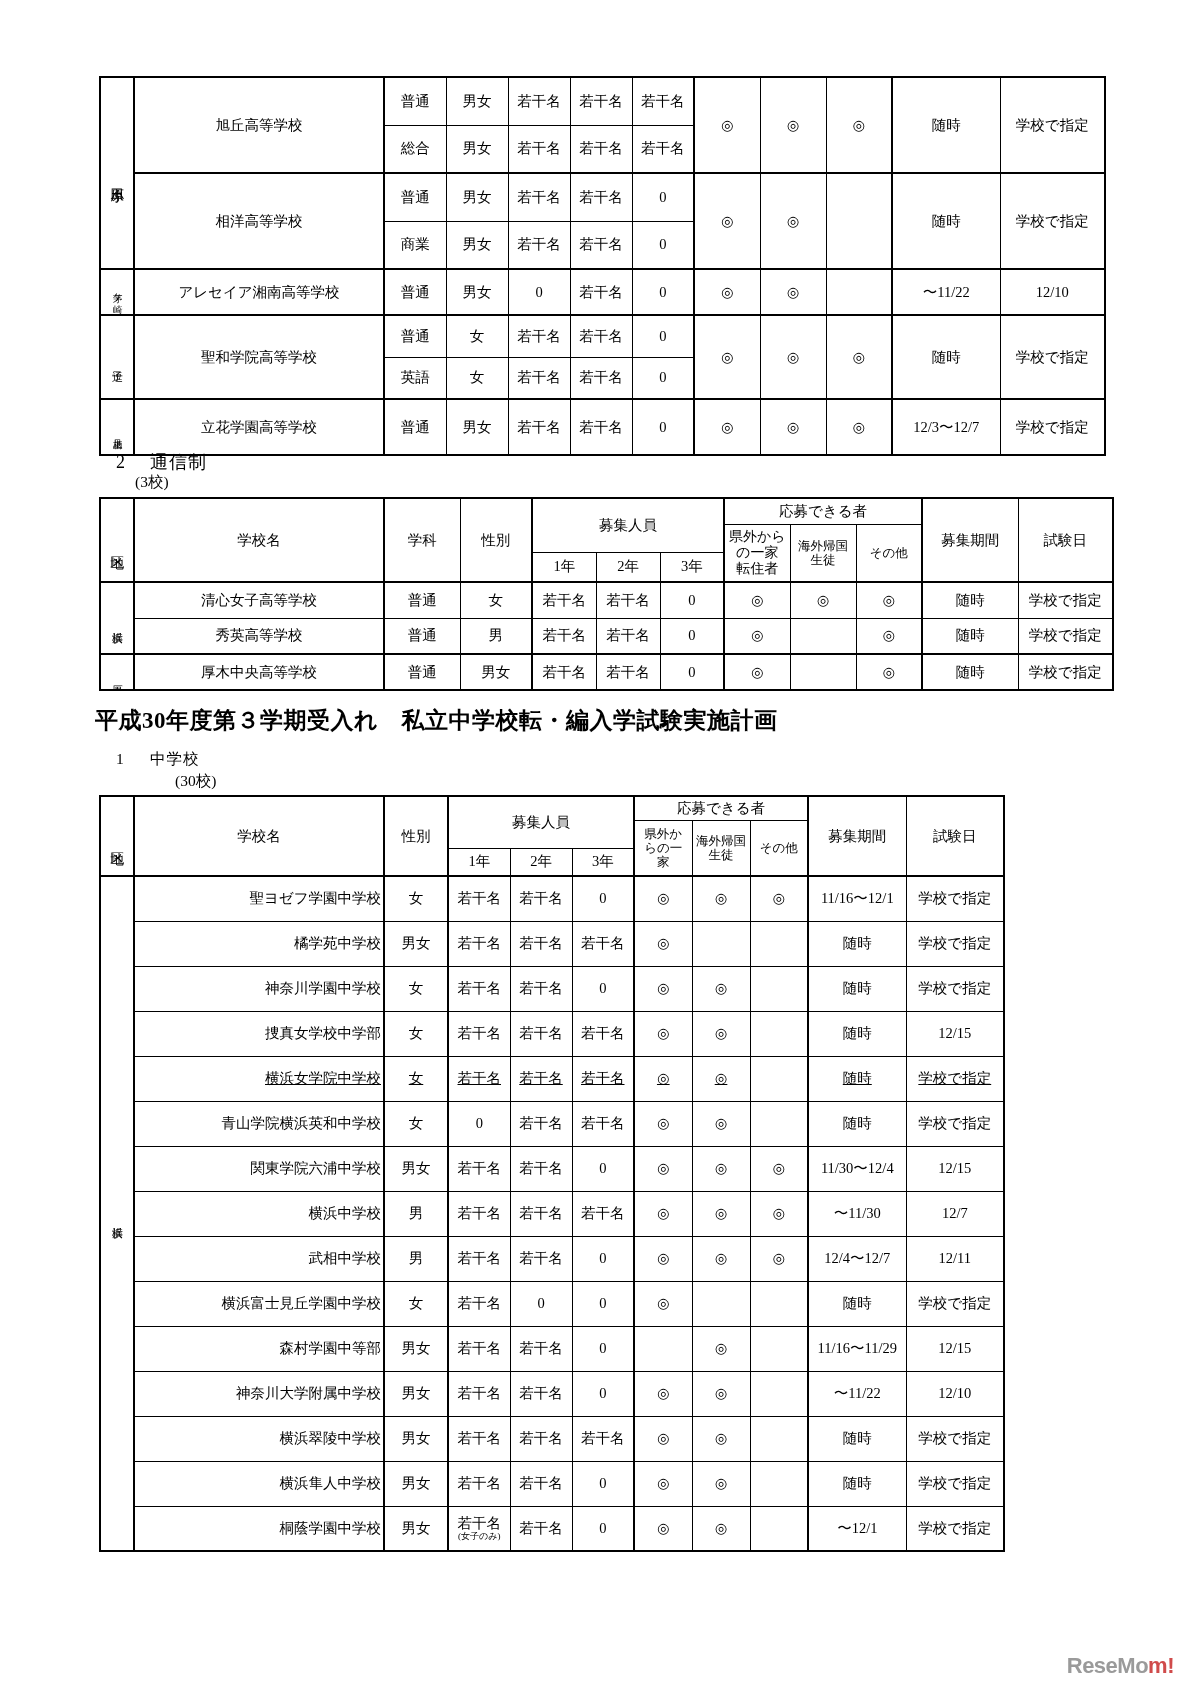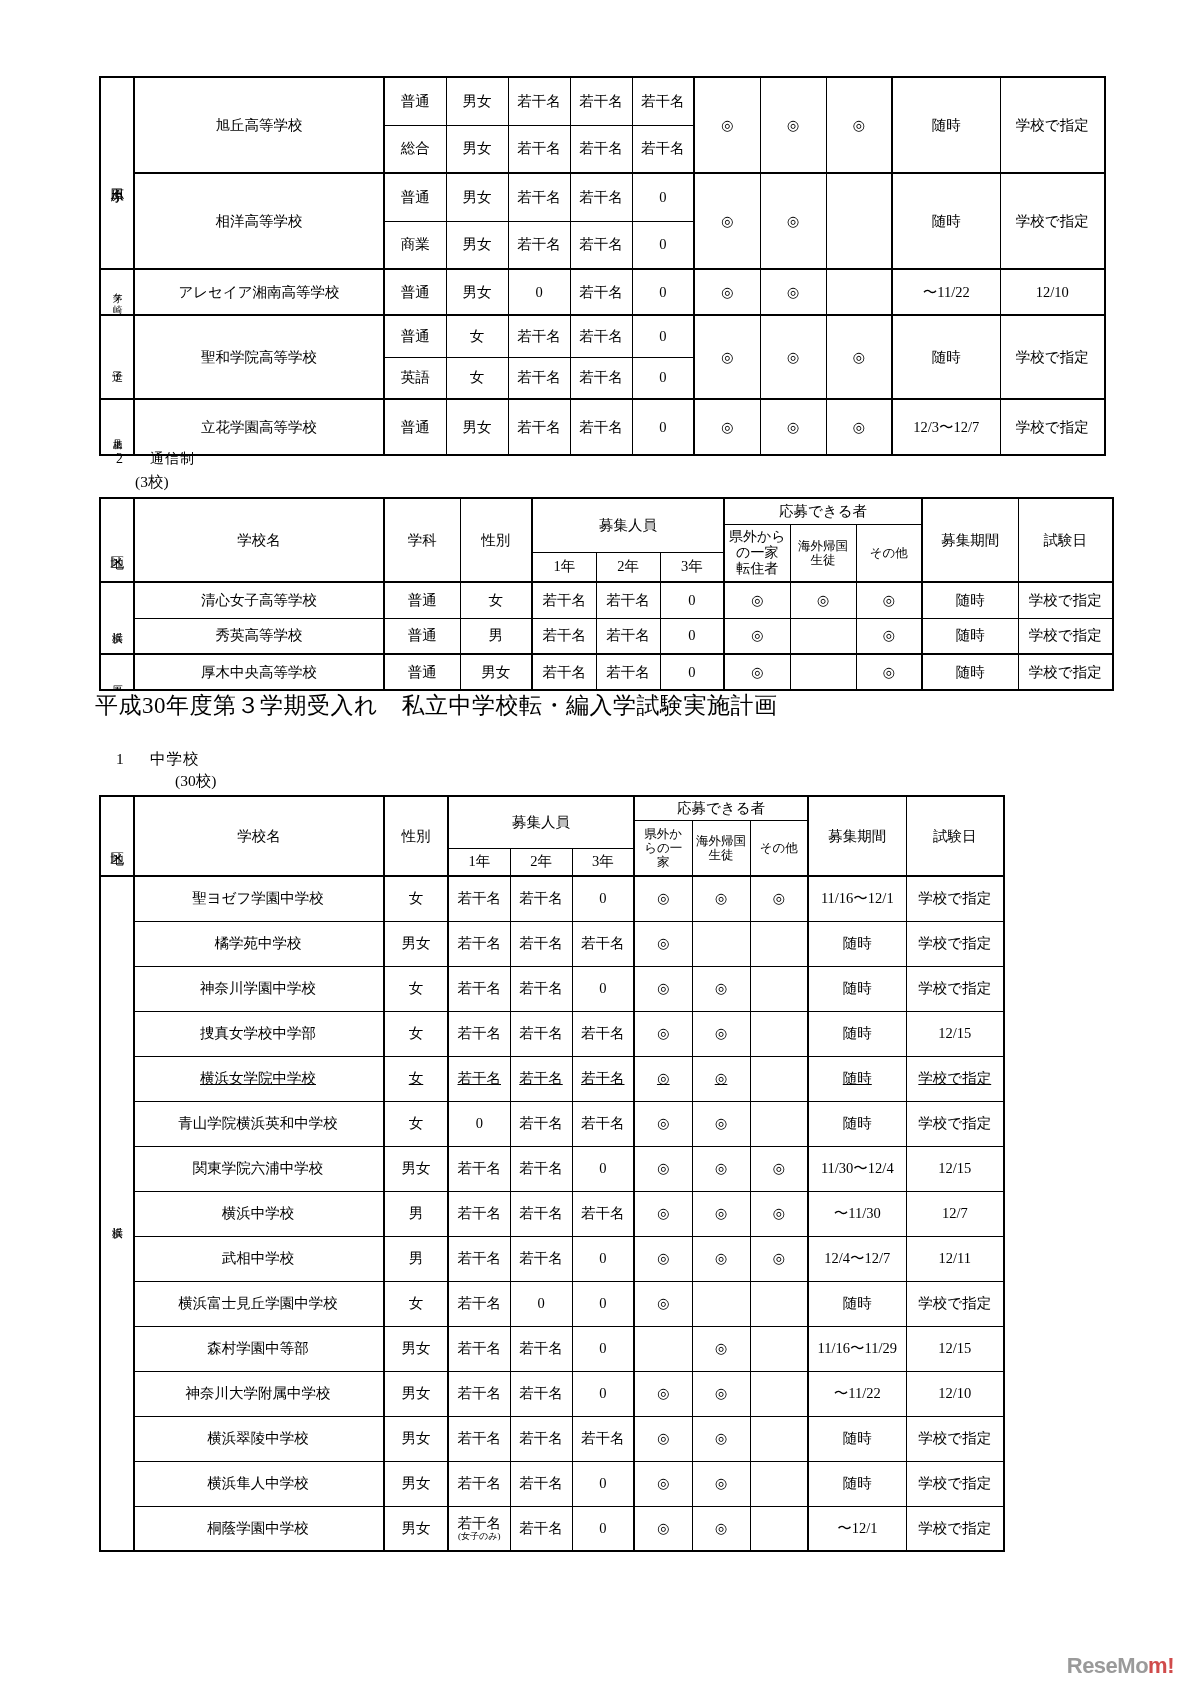--- a/index.html
+++ b/index.html
@@ -63,43 +63,43 @@
   .vtext.tiny {
     font-size: 9.5px;
     line-height: 1.0;
   }
   .name-cell {
     text-align: left;
     padding-left: 8px;
     font-size: 15px;
     margin-top: 27px;
   }
-  .name-cell.center-name { text-align: center; padding-left: 0; }
+  .name-cell.center-name { text-align: right; padding-left: 0; }
   .circle {
     font-size: 15px;
     line-height: 1;
   }
   .sub {
     display: block;
     font-size: 9px;
     line-height: 1.05;
   }
 
   
   #table1-wrap { position: absolute; left: 99px; top: 76px; }
   #table1 { width: 1005px; }
 
-  #sec2-head { position: absolute; left: 116px; top: 450px; font-size: 14px; letter-spacing: 1px;}
+  #sec2-head { position: absolute; left: 116px; top: 450px; font-size: 18px; letter-spacing: 1px;}
   #sec2-head .num { display:inline-block; width: 34px; }
   #sec2-count { position: absolute; left: 135px; top: 472px; font-size: 15.5px; }
 
   #table2-wrap { position: absolute; left: 99px; top: 497px; }
   #table2 { width: 1005px; }
 
-  #doc-title { position: absolute; left: 95px; top: 690px; font-size: 23px; letter-spacing: 0.5px; white-space: nowrap;}
+  #doc-title { position: absolute; left: 95px; top: 705px; font-size: 23px; letter-spacing: 0.5px; white-space: nowrap; font-weight: bold;}
 
   #sec3-head { position: absolute; left: 116px; top: 749px; font-size: 15.5px; letter-spacing: 1px;}
   #sec3-head .num { display:inline-block; width: 34px; }
   #sec3-count { position: absolute; left: 135px; top: 771px; font-size: 15.5px; margin-left: 40px; }
 
   #table3-wrap { position: absolute; left: 99px; top: 795px; }
   #table3 { width: 845px; }
 
   
   #logo {

